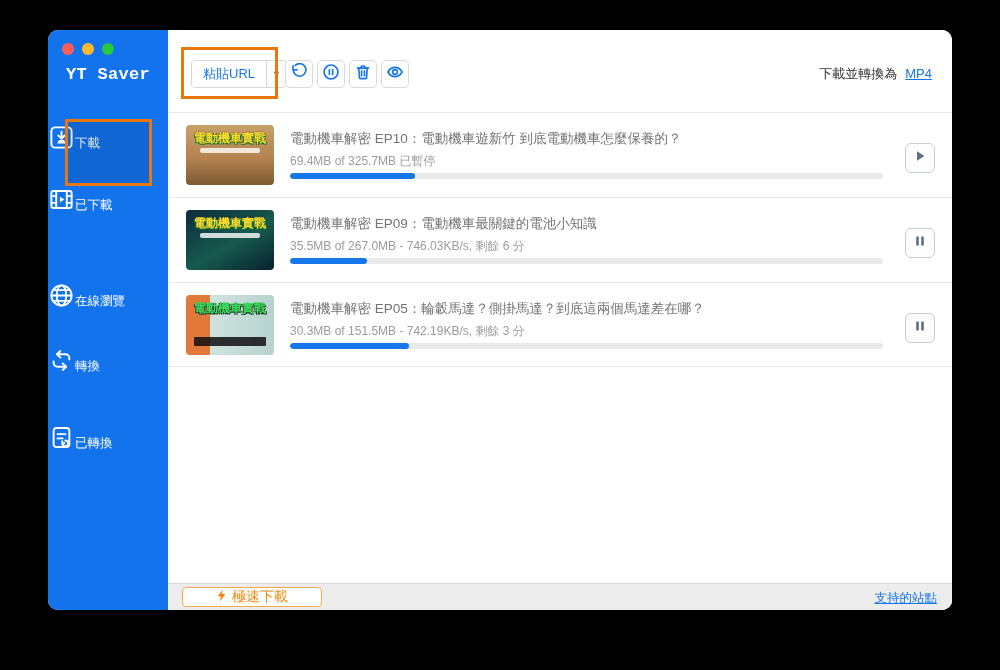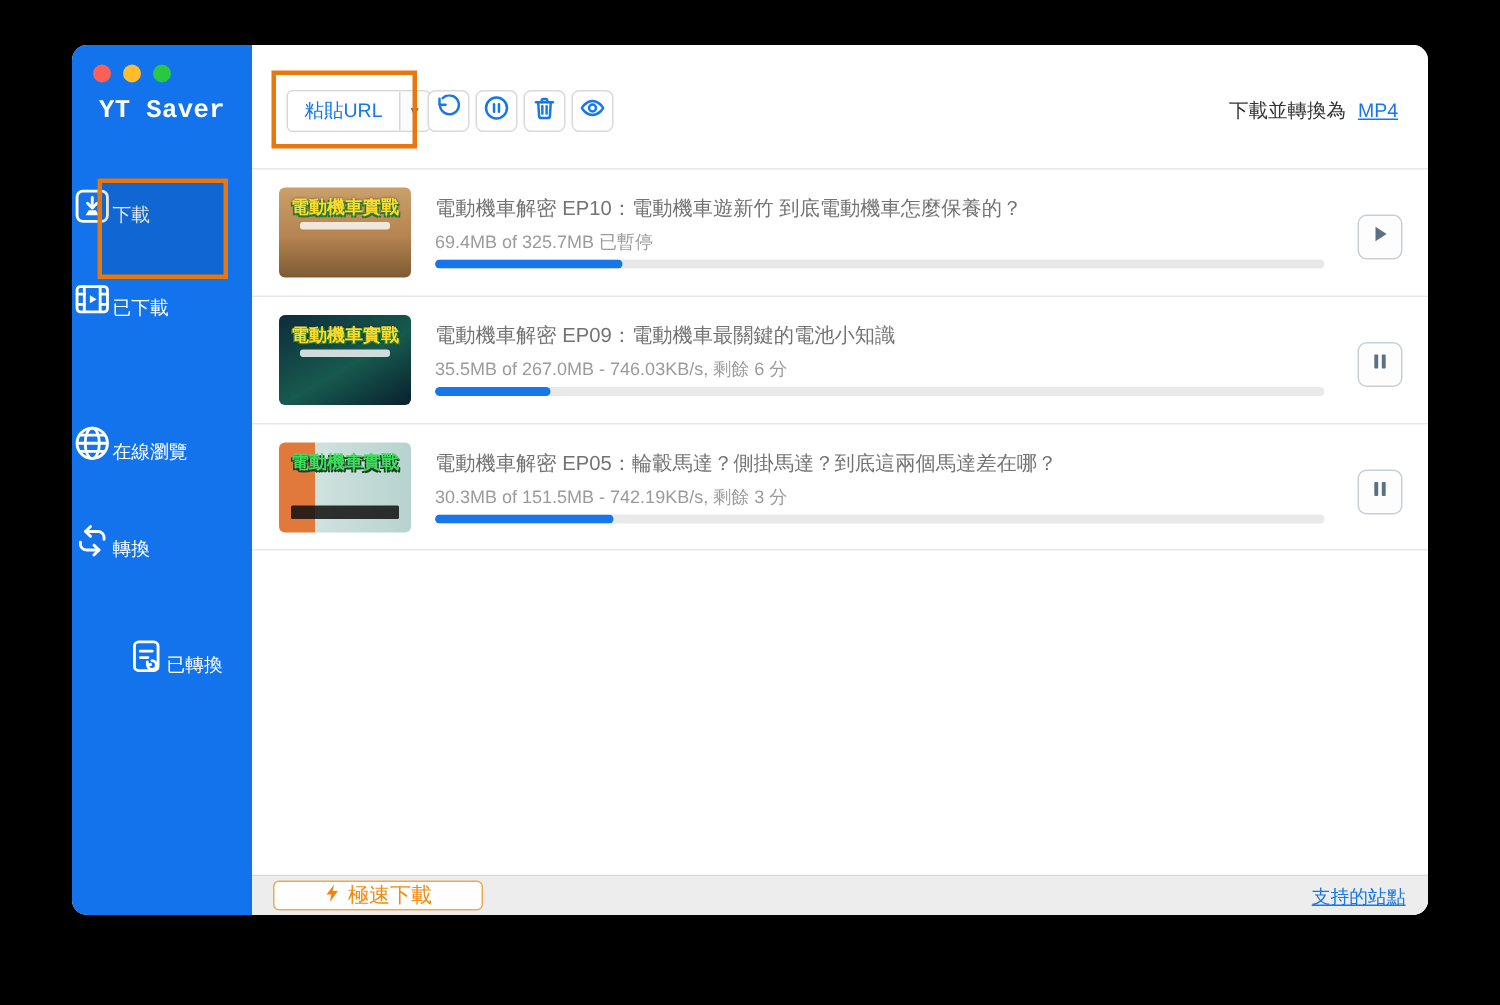--- a/index.html
+++ b/index.html
@@ -137,21 +137,21 @@
     <div class="nav-item" style="top:317px;">
       <span><svg viewBox="0 0 24 24" width="27" height="27" stroke="#fff" fill="none" stroke-width="1.9" stroke-linecap="round" stroke-linejoin="round">
             <path d="M8 6.5h7.5A3.5 3.5 0 0 1 19 10v1.2"></path>
             <polyline points="11,3.6 8,6.5 11,9.4"></polyline>
             <path d="M16 17.5H8.5A3.5 3.5 0 0 1 5 14v-1.2"></path>
             <polyline points="13,14.6 16,17.5 13,20.4"></polyline>
           </svg></span>
       <span class="nav-label">轉換</span>
     </div>
 
-    <div class="nav-item" style="top:394px;padding-left:36px;">
+    <div class="nav-item" style="top:394px;">
       <span><svg viewBox="0 0 24 24" width="27" height="27" stroke="#fff" fill="none" stroke-width="1.7" stroke-linecap="round" stroke-linejoin="round">
             <rect x="5" y="3.5" width="14" height="17" rx="2.5"></rect>
             <line x1="8.5" y1="9" x2="15.5" y2="9"></line>
             <line x1="8.5" y1="12.8" x2="13" y2="12.8"></line>
             <path d="M12.8 17.2a2.6 2.6 0 1 0 2.6-2.6"></path>
             <polyline points="12.6,15.4 12.8,17.3 14.6,16.9"></polyline>
           </svg></span>
       <span class="nav-label">已轉換</span>
     </div>
   </div>

